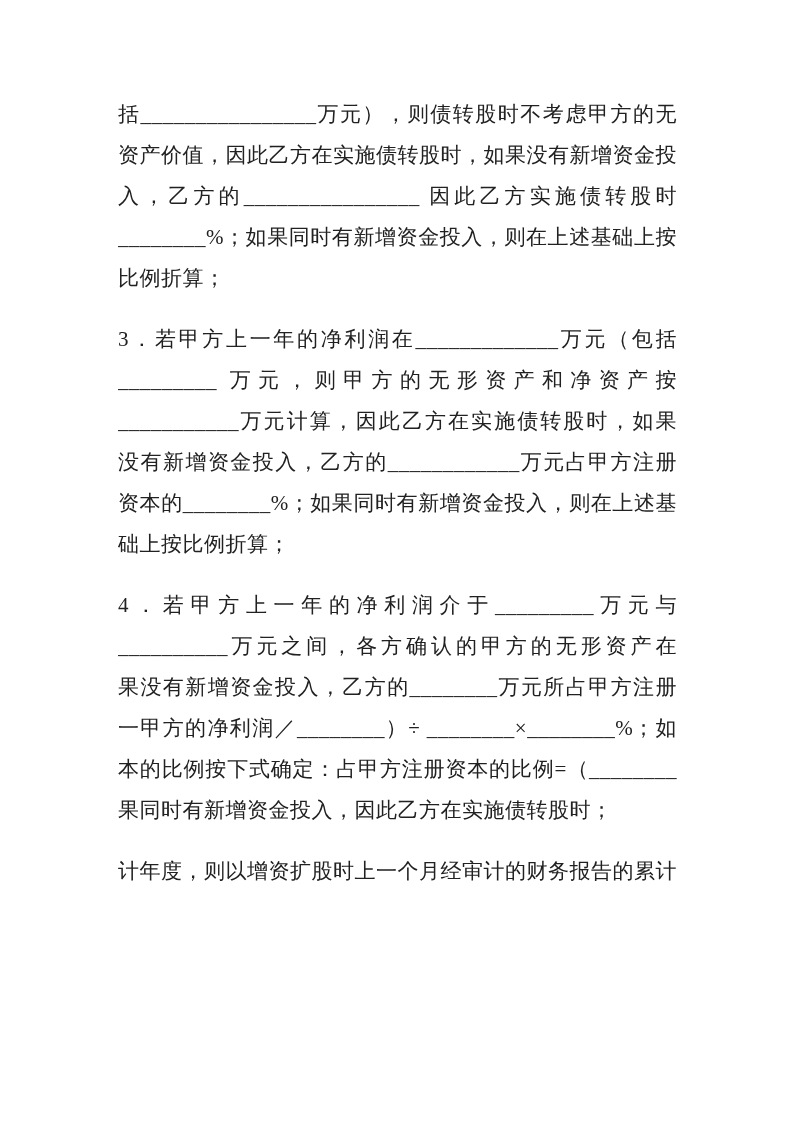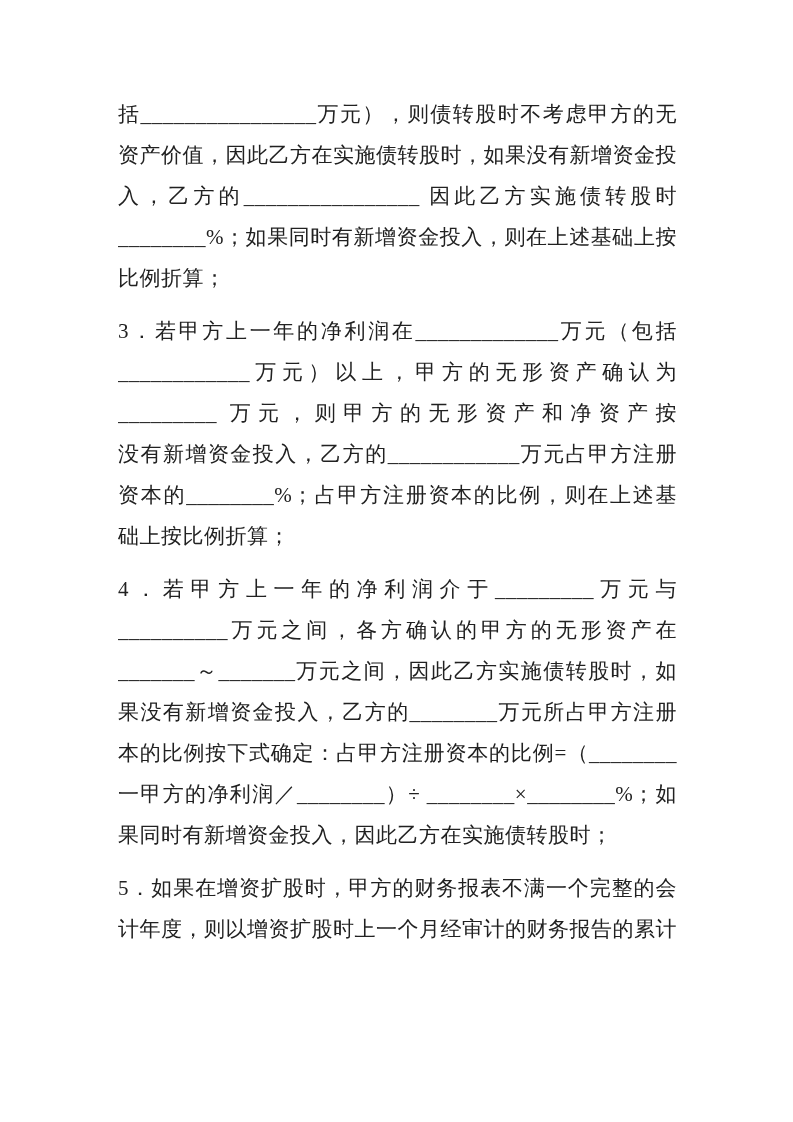--- a/index.html
+++ b/index.html
@@ -16,21 +16,21 @@
     padding: 94px 116px 0 118px;
     font-family: "Liberation Serif", "DejaVu Serif", serif;
     font-size: 21px;
     color: #212121;
     overflow: hidden;
   }
   .para {
     margin: 0;
   }
   .para + .para {
-    margin-top: 12px;
+    margin-top: 20px;
   }
   .line {
     height: 41px;
     line-height: 41px;
     overflow: hidden;
     text-align: justify;
     text-align-last: justify;
     text-justify: inter-character;
     letter-spacing: 0.5px;
     white-space: normal;
@@ -47,35 +47,33 @@
   <div class="para">
     <div class="line">括________________万元），则债转股时不考虑甲方的无形</div>
     <div class="line">资产价值，因此乙方在实施债转股时，如果没有新增资金投</div>
     <div class="line">入，乙方的________________ 因此乙方实施债转股时</div>
     <div class="line">________%；如果同时有新增资金投入，则在上述基础上按</div>
     <div class="line last">比例折算；</div>
   </div>
 
   <div class="para">
     <div class="line">3．若甲方上一年的净利润在_____________万元（包括</div>
-    <div class="line">____________万元）以上，甲方的无形资产确认为</div>
     <div class="line">_________ 万元，则甲方的无形资产和净资产按</div>
+    <div class="line">___________万元计算，因此乙方在实施债转股时，如果</div>
     <div class="line">没有新增资金投入，乙方的____________万元占甲方注册</div>
-    <div class="line">资本的________%；占甲方注册资本的比例，则在上述基</div>
+    <div class="line">资本的________%；如果同时有新增资金投入，则在上述基</div>
     <div class="line last">础上按比例折算；</div>
   </div>
 
   <div class="para">
     <div class="line">4．若甲方上一年的净利润介于_________万元与</div>
     <div class="line">__________万元之间，各方确认的甲方的无形资产在</div>
-    <div class="line">_______～_______万元之间，因此乙方实施债转股时，如</div>
     <div class="line">果没有新增资金投入，乙方的________万元所占甲方注册资</div>
+    <div class="line">一甲方的净利润／________）÷ ________×________%；如</div>
     <div class="line">本的比例按下式确定：占甲方注册资本的比例=（________</div>
-    <div class="line">一甲方的净利润／________）÷ ________×________%；如</div>
     <div class="line last">果同时有新增资金投入，因此乙方在实施债转股时；</div>
   </div>
 
   <div class="para">
-    <div class="line">5．如果在增资扩股时，甲方的财务报表不满一个完整的会</div>
     <div class="line">计年度，则以增资扩股时上一个月经审计的财务报告的累计</div>
   </div>
 
 </div>
 
 </body></html>

